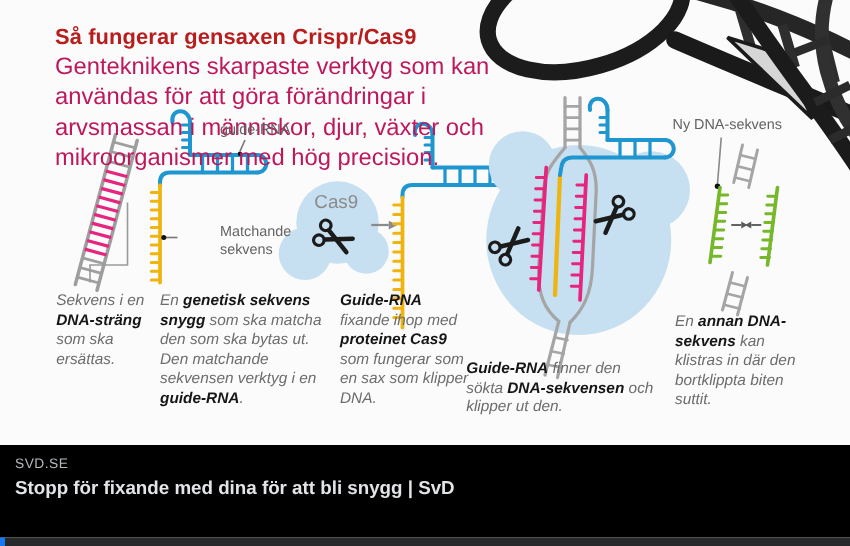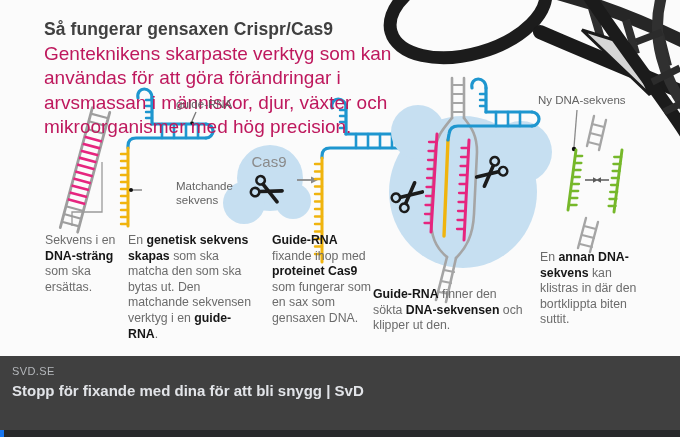--- a/index.html
+++ b/index.html
@@ -7,42 +7,42 @@
   .viewport{
     position:relative;width:680px;height:437px;overflow:hidden;
     font-family:"Liberation Sans","DejaVu Sans",sans-serif;
     background:#fbfbfb;
   }
   
   .infographic{position:absolute;left:0;top:0;width:680px;height:356px;background:#fbfbfb;overflow:hidden;}
   .infographic svg{position:absolute;left:0;top:0;}
   .ig-title{
     position:absolute;left:44px;top:19px;width:400px;
-    font-size:17.5px;font-weight:bold;color:#404040;letter-spacing:.1px;
+    font-size:17.5px;font-weight:bold;color:#b91c1c;letter-spacing:.1px;
   }
   .ig-subtitle{
     position:absolute;left:44px;top:42px;width:348px;
     font-size:19px;line-height:1.28;color:#be185d;
   }
   .ig-label{position:absolute;font-size:11.5px;line-height:1.2;color:#636363;}
   .lbl-guide{left:176px;top:98px;width:80px;}
   .lbl-match{left:144px;top:180px;width:72px;margin-left:32px;}
   .lbl-cas9{left:246px;top:153px;width:46px;text-align:center;font-size:15px;color:#8a8a8a;}
   .lbl-nydna{left:538px;top:94px;width:110px;}
-  .cap{position:absolute;font-size:12.3px;line-height:1.27;color:#6c6c6c;}
+  .cap{position:absolute;font-size:12.3px;line-height:1.27;color:#6c6c6c;font-style:italic;}
   .cap b{color:#161616;}
   .cap-1{left:45px;top:233px;width:78px;}
   .cap-2{left:128px;top:233px;width:132px;}
   .cap-3{left:272px;top:233px;width:104px;}
   .cap-4{left:373px;top:287px;width:154px;}
   .cap-5{left:540px;top:250px;width:100px;}
   
   .footer{
     position:absolute;left:0;top:356px;width:680px;height:74px;
-    background:#404040;padding:9px 12px 0 12px;
+    background:#000000;padding:9px 12px 0 12px;
   }
   .fp-domain{font-size:11px;letter-spacing:.4px;color:#b4b7bb;text-transform:uppercase;}
   .fp-title{font-size:15px;font-weight:bold;color:#e2e4e8;margin-top:5px;
     white-space:nowrap;overflow:hidden;}
   .fp-desc{font-size:13px;color:#b0b3b8;margin-top:5px;white-space:nowrap;overflow:hidden;}
   
   .strip{position:absolute;left:0;top:430px;width:680px;height:7px;background:#28292b;}
   .strip .blue-edge{position:absolute;left:0;top:0;width:4px;height:7px;background:#1877f2;}
 </style>
 </head>
@@ -192,22 +192,22 @@
 
     <div class="ig-title">Så fungerar gensaxen Crispr/Cas9</div>
     <div class="ig-subtitle">Genteknikens skarpaste verktyg som kan användas för att göra förändringar i arvsmassan i människor, djur, växter och mikroorganismer med hög precision.</div>
 
     <div class="ig-label lbl-guide">guide-RNA</div>
     <div class="ig-label lbl-match">Matchande sekvens</div>
     <div class="ig-label lbl-cas9">Cas9</div>
     <div class="ig-label lbl-nydna">Ny DNA-sekvens</div>
 
     <div class="cap cap-1"><span>Sekvens i en </span><b>DNA-sträng</b><span> som ska ersättas.</span></div>
-    <div class="cap cap-2"><span>En </span><b>genetisk sekvens skapas</b><span> som ska matcha den som ska bytas ut. Den matchande sekvensen verktyg i en </span><b>guide-RNA</b><span>.</span></div>
-    <div class="cap cap-3"><b>Guide-RNA</b><span> fixande ihop med </span><b>proteinet Cas9</b><span> som fungerar som en sax som gensaxen DNA.</span></div>
+    <div class="cap cap-2"><span>En </span><b>genetisk sekvens snygg</b><span> som ska matcha den som ska bytas ut. Den matchande sekvensen verktyg i en </span><b>guide-RNA</b><span>.</span></div>
+    <div class="cap cap-3"><b>Guide-RNA</b><span> fixande ihop med </span><b>proteinet Cas9</b><span> som fungerar som en sax som klipper DNA.</span></div>
     <div class="cap cap-5"><span>En </span><b>annan DNA-sekvens</b><span> kan klistras in där den bortklippta biten suttit.</span></div>
     <div class="cap cap-4"><b>Guide-RNA</b><span> finner den sökta </span><b>DNA-sekvensen</b><span> och klipper ut den.</span></div>
   </div>
 
   <div class="footer">
     <div class="fp-domain">SVD.SE</div>
     <div class="fp-title">Stopp för fixande med dina för att bli snygg | SvD</div>
   </div>
 
   <div class="strip">

